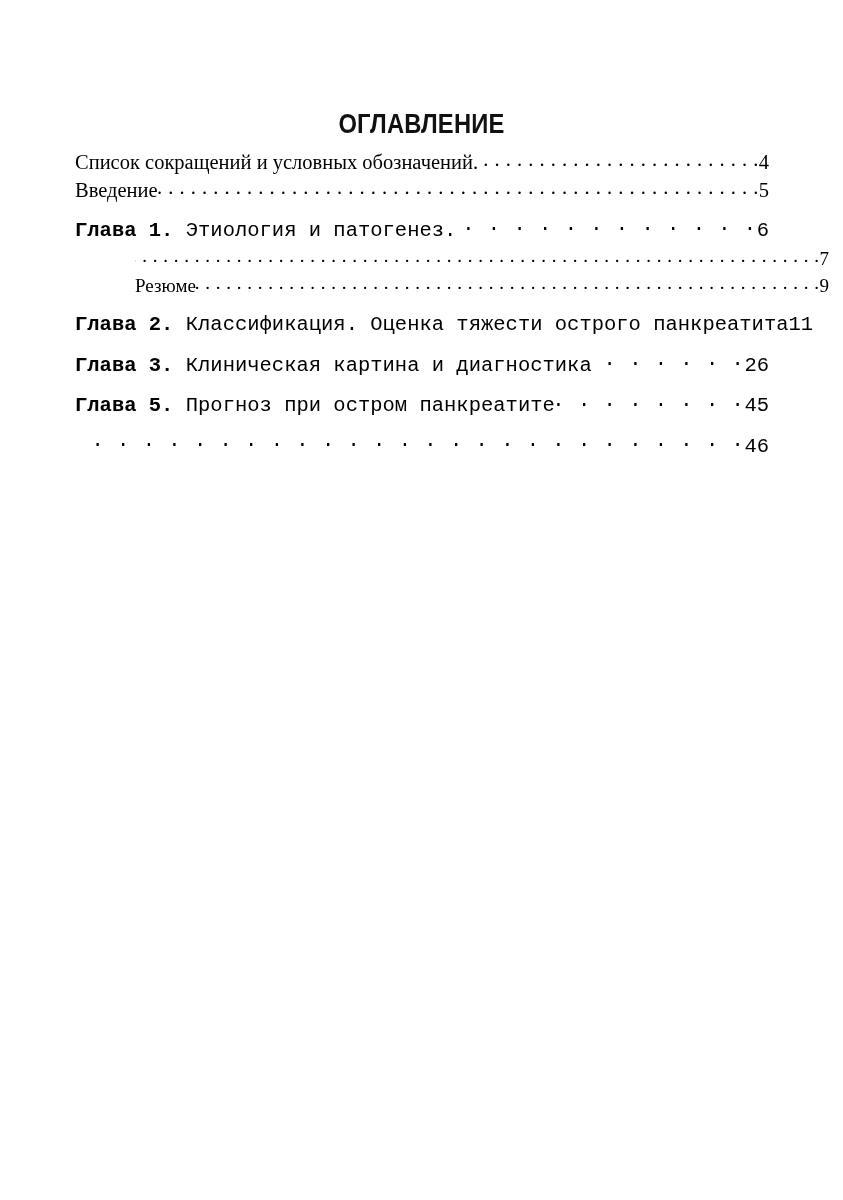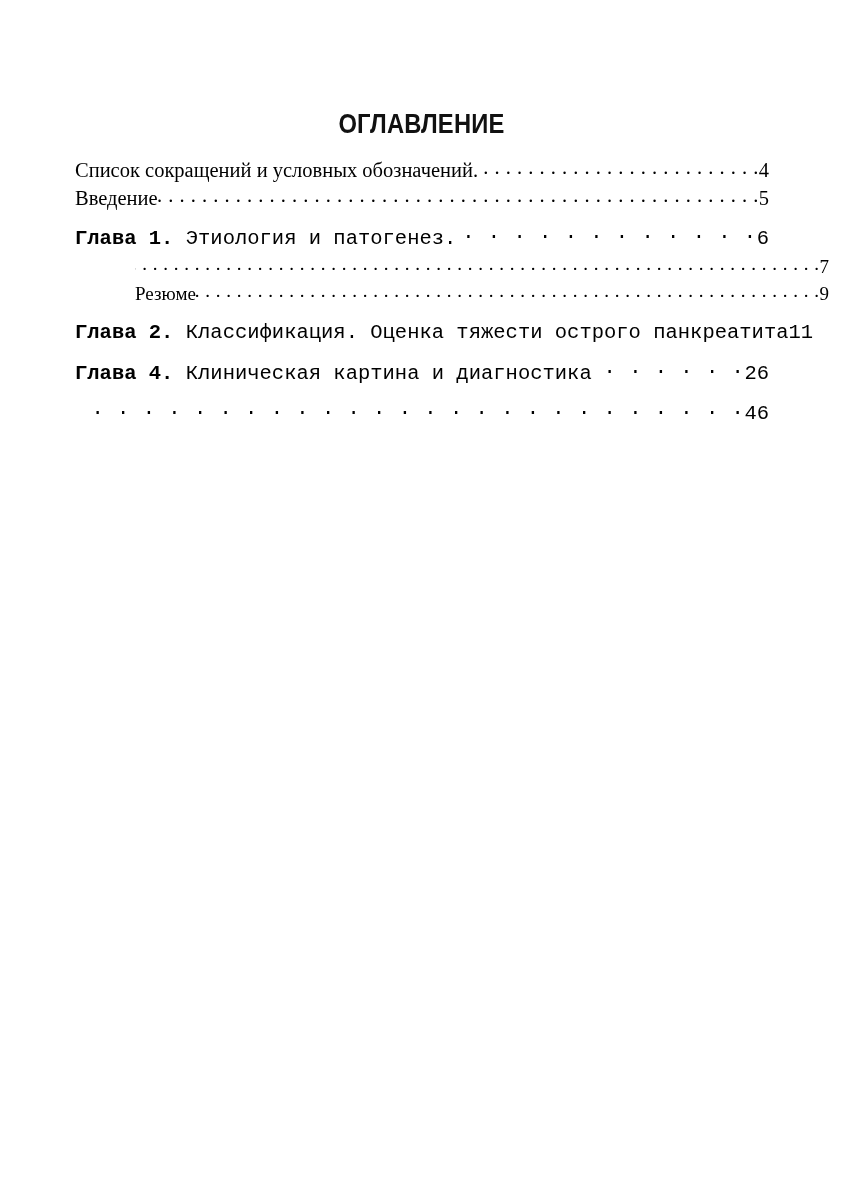--- a/index.html
+++ b/index.html
@@ -43,21 +43,21 @@
     color: #111111;
     transform: scaleX(0.88);
     transform-origin: 421px 50%;
     white-space: nowrap;
   }
 
   
   .toc {
     position: absolute;
     left: 75px;
-    top: 156px;
+    top: 148px;
     width: 694px; 
   }
 
   .toc-entry {
     display: flex;
     align-items: baseline;
     width: 100%;
     font-size: 20.5px;
     line-height: 28px;
     white-space: nowrap;
@@ -146,23 +146,28 @@
         <span class="entry-label"><span>Резюме </span></span>
         <span class="entry-leader"></span>
         <span class="entry-page">9</span>
       </div>
       <div class="toc-entry level-1 gap-top">
         <span class="entry-label"><span class="chapter-tag">Глава 2.</span><span> Классификация. Оценка тяжести острого панкреатита </span></span>
         <span class="entry-leader"></span>
         <span class="entry-page">11</span>
       </div>
       <div class="toc-entry level-1 gap-top">
-        <span class="entry-label"><span class="chapter-tag">Глава 4.</span><span> Клиническая картина и диагностика </span></span>
+        <span class="entry-label"><span class="chapter-tag">Глава 3.</span><span> Клиническая картина и диагностика </span></span>
         <span class="entry-leader"></span>
         <span class="entry-page">26</span>
+      </div>
+      <div class="toc-entry level-1 gap-top">
+        <span class="entry-label"><span class="chapter-tag">Глава 5.</span><span> Прогноз при остром панкреатите </span></span>
+        <span class="entry-leader"></span>
+        <span class="entry-page">45</span>
       </div>
       <div class="toc-entry level-1 gap-top">
         <span class="entry-leader"></span>
         <span class="entry-page">46</span>
       </div>
     </div>
 
 </div>
 
 </body></html>

